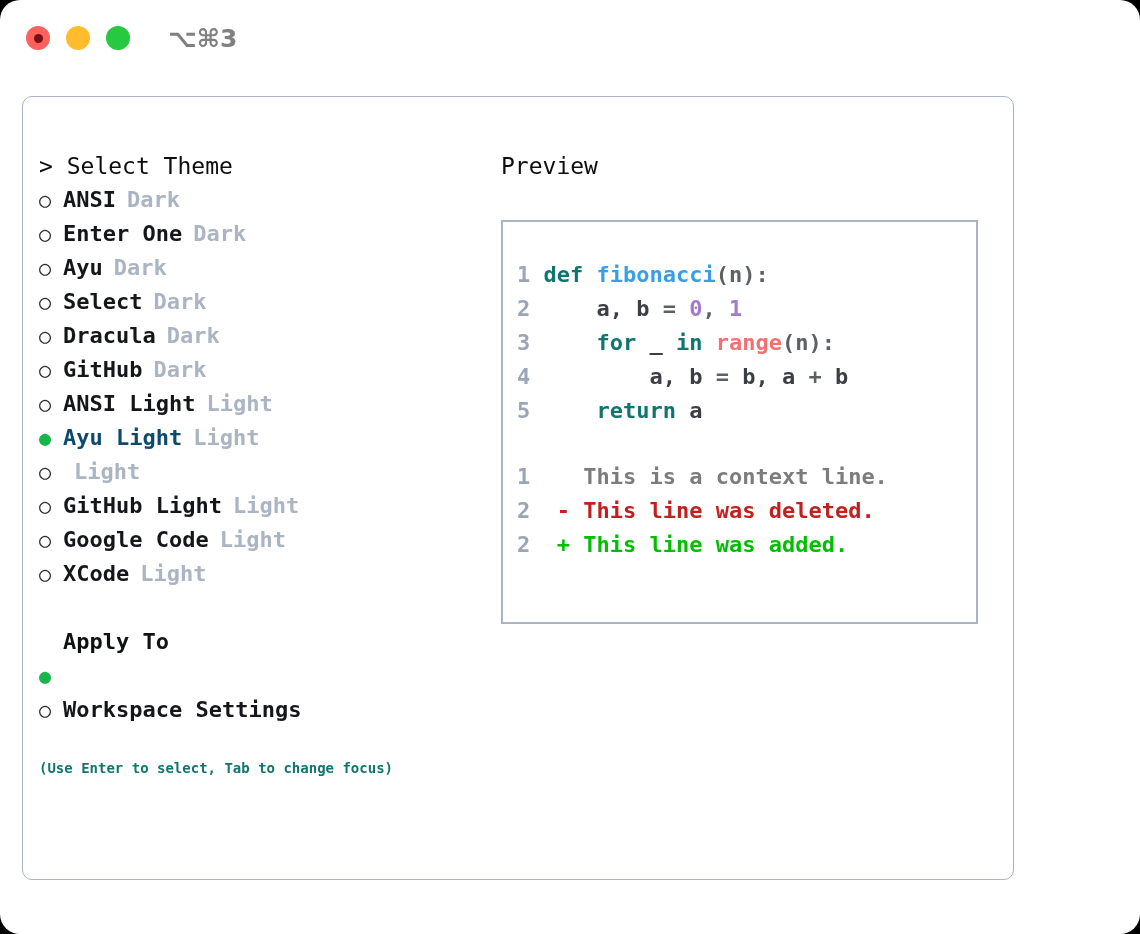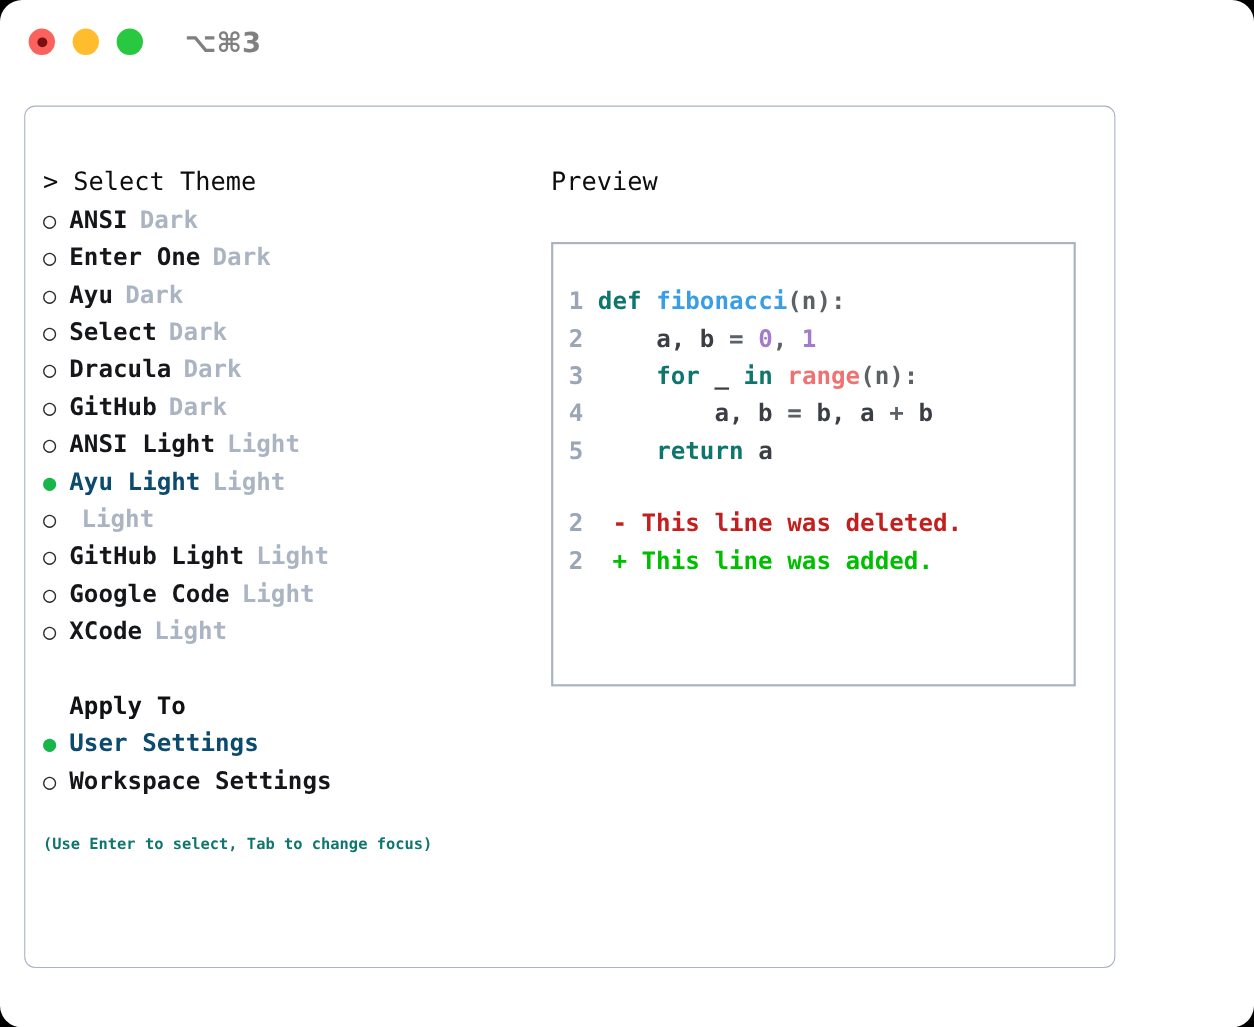--- a/index.html
+++ b/index.html
@@ -222,30 +222,30 @@
         </div>
 
       <div class="spacer-row"></div>
 
       <div class="opt-row heading">
         <span class="opt-marker blank">○</span>
         <span class="opt-label">Apply To</span>
       </div>
 
       <div class="opt-list" id="apply-list">
-          <div class="opt-row selected"><span class="opt-marker sel">●</span><span class="opt-label">User Settings</span></div>
+          <div class="opt-row selected"><span class="opt-marker sel">●</span></div>
           <div class="opt-row"><span class="opt-marker">○</span><span class="opt-label">Workspace Settings</span></div>
         </div>
 
       <div class="hint">(Use Enter to select, Tab to change focus)</div>
     </div>
 
     <div class="right-col">
       <div class="panel-title">Preview</div>
 
       <div class="preview-box">
         <div class="code" id="code-block"><div class="code-line"><span class="ln">1</span><span class="tok-pl"> </span><span class="tok-kw">def</span><span class="tok-pl"> </span><span class="tok-fn">fibonacci</span><span class="tok-pl">(n):</span></div><div class="code-line"><span class="ln">2</span><span class="tok-pl"> </span><span class="tok-var">    a, b </span><span class="tok-pl">= </span><span class="tok-num">0</span><span class="tok-pl">, </span><span class="tok-num">1</span></div><div class="code-line"><span class="ln">3</span><span class="tok-pl"> </span><span class="tok-pl">    </span><span class="tok-kw">for</span><span class="tok-var"> _ </span><span class="tok-kw">in</span><span class="tok-pl"> </span><span class="tok-fnr">range</span><span class="tok-pl">(n):</span></div><div class="code-line"><span class="ln">4</span><span class="tok-pl"> </span><span class="tok-var">        a, b </span><span class="tok-pl">= </span><span class="tok-var">b, a </span><span class="tok-pl">+ </span><span class="tok-var">b</span></div><div class="code-line"><span class="ln">5</span><span class="tok-pl"> </span><span class="tok-pl">    </span><span class="tok-kw">return</span><span class="tok-var"> a</span></div></div>
-        <div class="diff" id="diff-block"><div class="code-line"><span class="ln">2</span><span class="d-del">  - This line was deleted.</span></div><div class="code-line"><span class="ln">2</span><span class="d-add">  + This line was added.</span></div></div>
+        <div class="diff" id="diff-block"><div class="code-line"><span class="ln">1</span><span class="d-ctx">    This is a context line.</span></div><div class="code-line"><span class="ln">2</span><span class="d-del">  - This line was deleted.</span></div><div class="code-line"><span class="ln">2</span><span class="d-add">  + This line was added.</span></div></div>
       </div>
     </div>
 
   </div>
 </div>
 
 </body></html>

